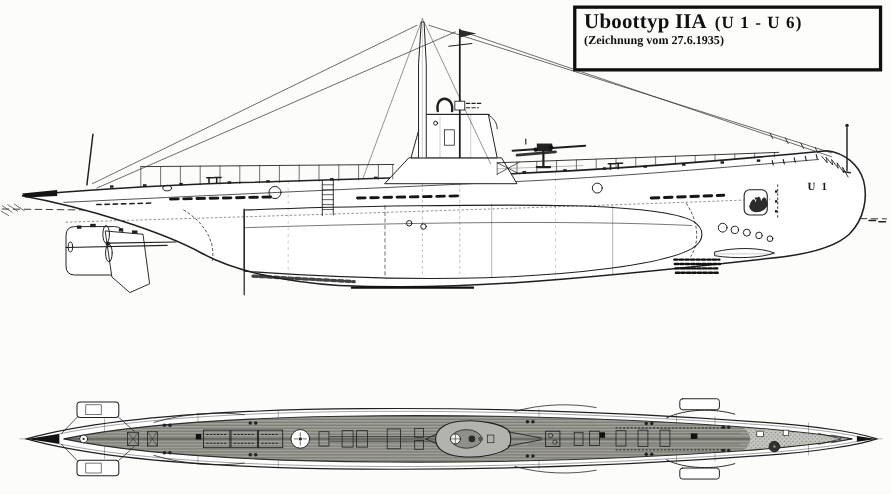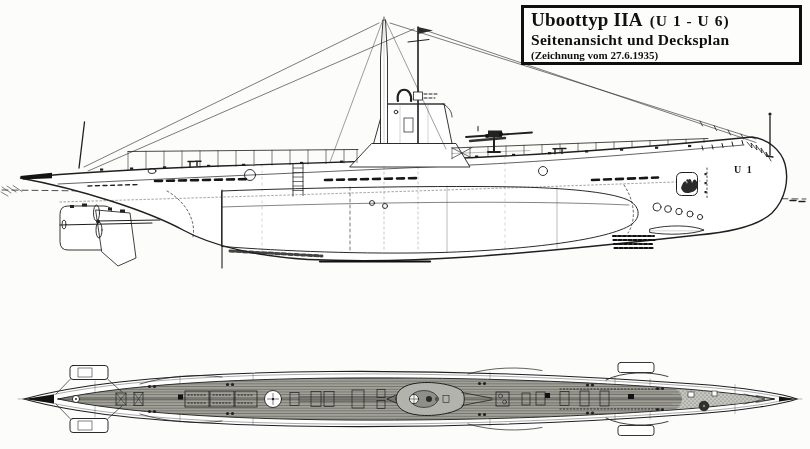--- a/index.html
+++ b/index.html
@@ -315,17 +315,16 @@
             <circle cx="662.5" cy="388.5" r="1.6"></circle>
         <circle cx="657.5" cy="409.5" r="1.6"></circle>
             <circle cx="662.5" cy="409.5" r="1.6"></circle>
       </g>
     </g>
   </g>
 </svg>
 
 <div class="titlebox">
   <div class="t1"><span>Uboottyp IIA</span><span class="suffix">(U 1 - U 6)</span></div>
-  <div class="t2">Seitenansicht und Decksplan</div>
   <div class="t3">(Zeichnung vom 27.6.1935)</div>
 </div>
 
 </div>
 
 </body></html>

